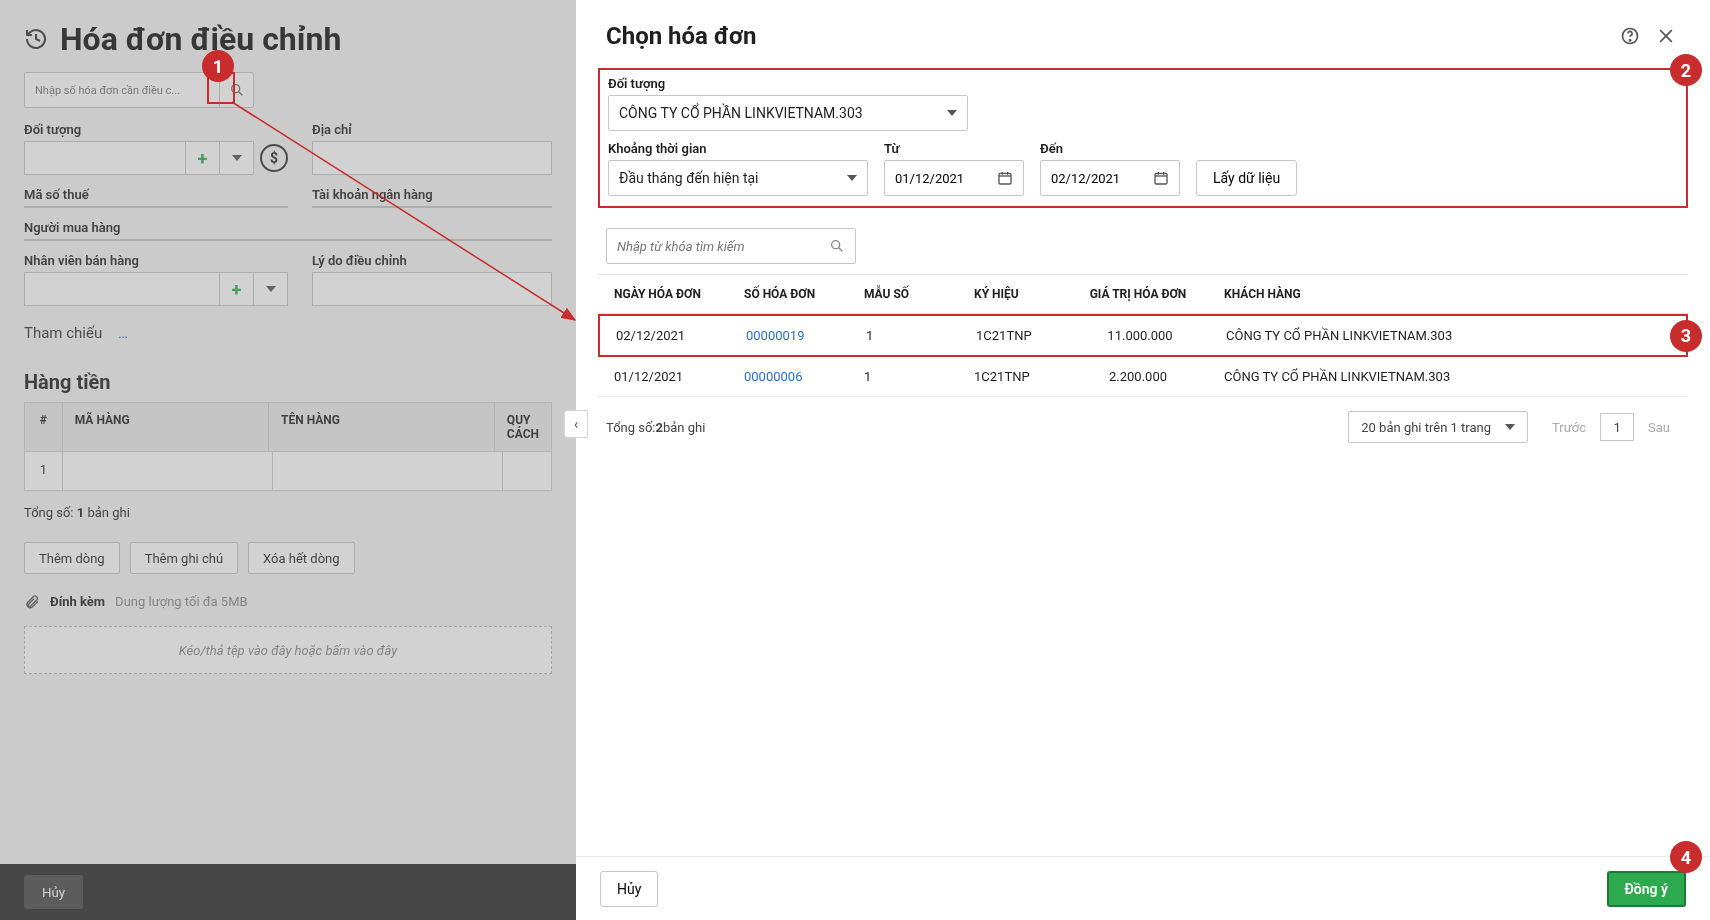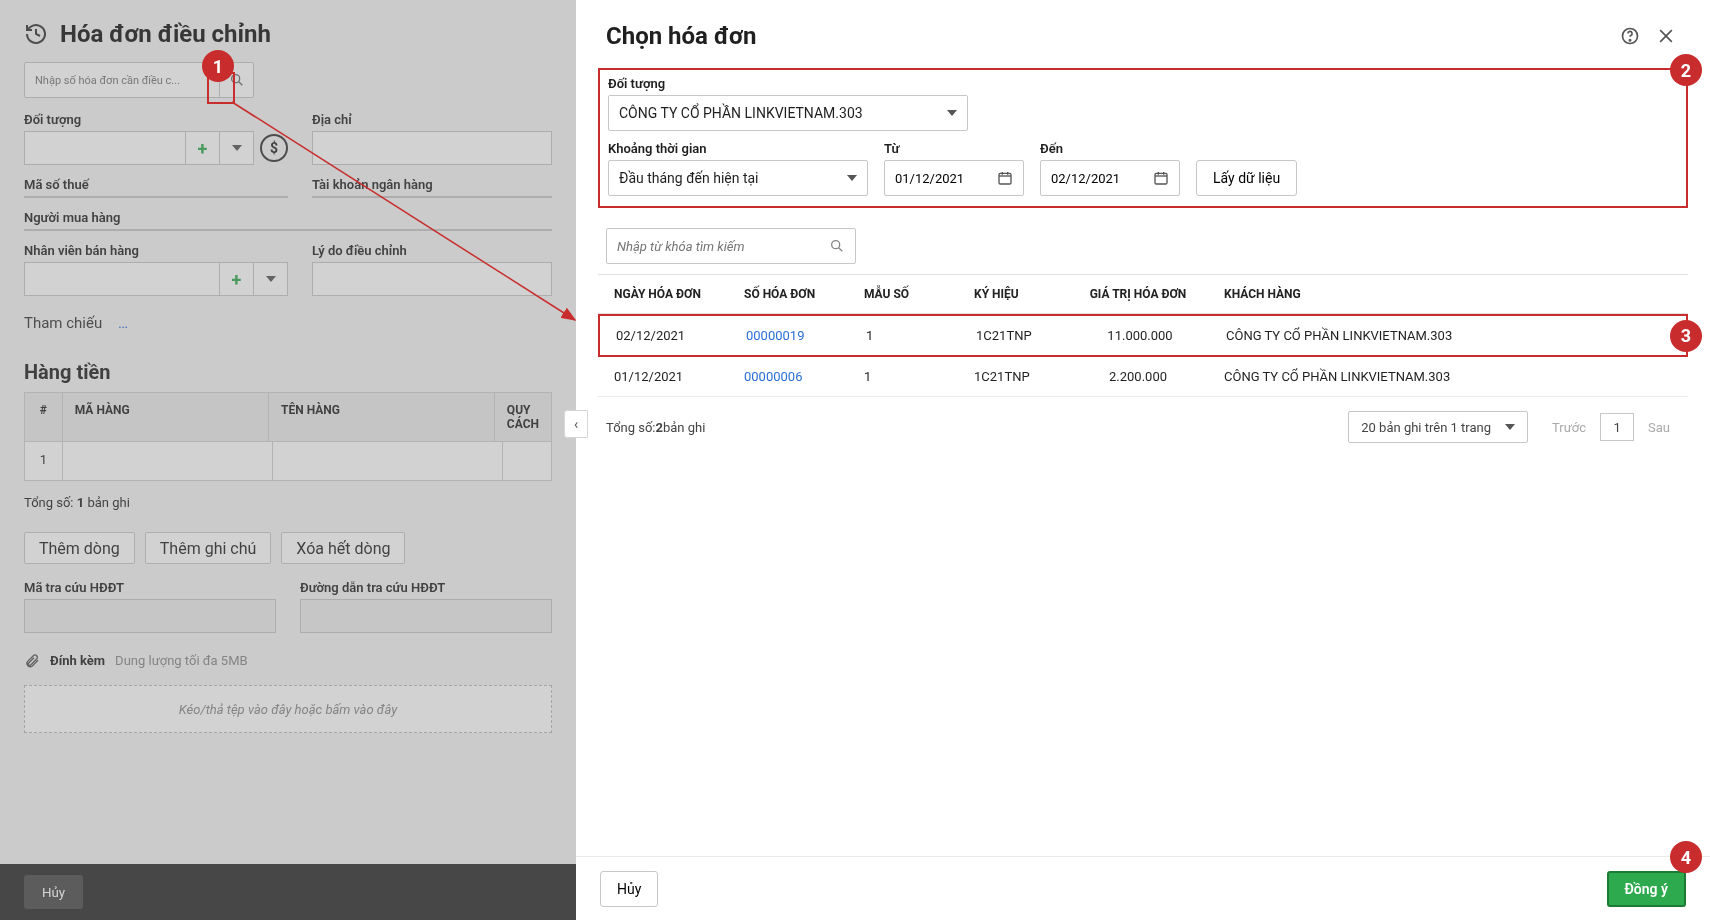--- a/index.html
+++ b/index.html
@@ -4,21 +4,21 @@
 <style>
 * { box-sizing: border-box; margin: 0; padding: 0; font-family: -apple-system, BlinkMacSystemFont, "Segoe UI", Roboto, Arial, sans-serif; }
 body { width: 1710px; height: 920px; position: relative; overflow: hidden; background: #fff; font-size: 14px; color: #1f1f1f; }
 
 
 .bg-page { position: absolute; inset: 0; width: 576px; background: #f5f5f5; }
 .bg-dim-overlay { position: absolute; inset: 0; width: 576px; background: rgba(125,125,125,0.35); z-index: 5; pointer-events: none; }
 
 .bg-header { display: flex; align-items: center; gap: 12px; padding: 20px 24px 10px; }
 .bg-header svg { width: 24px; height: 24px; }
-.bg-title { font-size: 24px; font-weight: 700; color: #111; }
+.bg-title { font-size: 32px; font-weight: 700; color: #111; }
 
 .bg-searchwrap { padding: 4px 24px 14px; }
 .bg-search { display: flex; align-items: center; border: 1px solid #c7c7c7; background: #fff; border-radius: 2px; width: 230px; height: 36px; }
 .bg-search input { flex: 1; border: 0; padding: 0 10px; font-size: 11px; color: #0f766e; background: transparent; outline: none; }
 .bg-search .srch-icon { width: 34px; height: 100%; display: flex; align-items: center; justify-content: center; border-left: 1px solid #c7c7c7; }
 
 .bg-form { padding: 0 24px; }
 .bg-row { display: flex; gap: 24px; margin-bottom: 12px; }
 .bg-field { flex: 1; display: flex; flex-direction: column; }
 .bg-label { font-size: 13px; font-weight: 600; color: #222; margin-bottom: 4px; }
@@ -41,21 +41,21 @@
 .bg-th.mh { width: 210px; }
 .bg-th.th2 { width: 230px; }
 .bg-trow { display: flex; height: 38px; }
 .bg-td { border-right: 1px solid #d0d0d0; padding: 10px 12px; font-size: 13px; }
 .bg-td.idx { width: 38px; text-align: center; }
 .bg-td.mh { width: 210px; }
 .bg-td.th2 { width: 230px; }
 
 .bg-total { padding: 14px 24px; font-size: 13px; }
 .bg-actions-row { display: flex; gap: 10px; padding: 8px 24px; }
-.bg-small-btn { height: 32px; padding: 0 14px; border: 1px solid #c7c7c7; background: #fff; border-radius: 2px; cursor: pointer; display: flex; align-items: center; font-size: 16px; }
+.bg-small-btn { height: 32px; padding: 0 14px; border: 1px solid #c7c7c7; background: #fff; border-radius: 2px; cursor: pointer; display: flex; align-items: center; font-size: 13px; }
 .bg-fieldpair { display: flex; gap: 24px; padding: 8px 24px; }
 .bg-ro-input { height: 34px; border: 1px solid #c7c7c7; background: #ededed; }
 
 .bg-attach { padding: 12px 24px; font-size: 13px; display: flex; align-items: flex-start; gap: 10px; }
 .bg-attach .hint { color: #888; }
 .bg-drop { margin: 4px 24px 0; height: 48px; border: 1px dashed #bbb; display: flex; align-items: center; justify-content: center; font-size: 13px; font-style: italic; color: #888; background: #fff; }
 
 .bg-footer { position: absolute; bottom: 0; left: 0; width: 576px; height: 56px; background: #2a2a2a; display: flex; align-items: center; padding: 0 24px; }
 .bg-cancel { height: 34px; padding: 0 18px; background: #4a4a4a; color: #fff; border: 0; border-radius: 3px; cursor: pointer; }
 
@@ -226,30 +226,20 @@
   <div class="bg-total">
     <span>Tổng số: </span><b>1</b><span> bản ghi</span>
   </div>
 
   <div class="bg-actions-row">
     <div class="bg-small-btn">Thêm dòng</div>
     <div class="bg-small-btn">Thêm ghi chú</div>
     <div class="bg-small-btn">Xóa hết dòng</div>
   </div>
 
-  <div class="bg-fieldpair">
-    <div class="bg-field" style="width:160px">
-      <div class="bg-label">Mã tra cứu HĐĐT</div>
-      <div class="bg-ro-input"></div>
-    </div>
-    <div class="bg-field" style="flex:1">
-      <div class="bg-label">Đường dẫn tra cứu HĐĐT</div>
-      <div class="bg-ro-input"></div>
-    </div>
-  </div>
 
   <div class="bg-attach">
     <svg class="icon" viewBox="0 0 24 24" fill="none" stroke="#555" stroke-width="2">
         <path d="M21 11l-8.5 8.5a5 5 0 0 1-7-7L14 4a3.5 3.5 0 0 1 5 5l-9 9a2 2 0 0 1-3-3l8-8"></path>
       </svg>
     <b>Đính kèm</b>
     <span class="hint">Dung lượng tối đa 5MB</span>
   </div>
   <div class="bg-drop">Kéo/thả tệp vào đây hoặc bấm vào đây</div>
 

